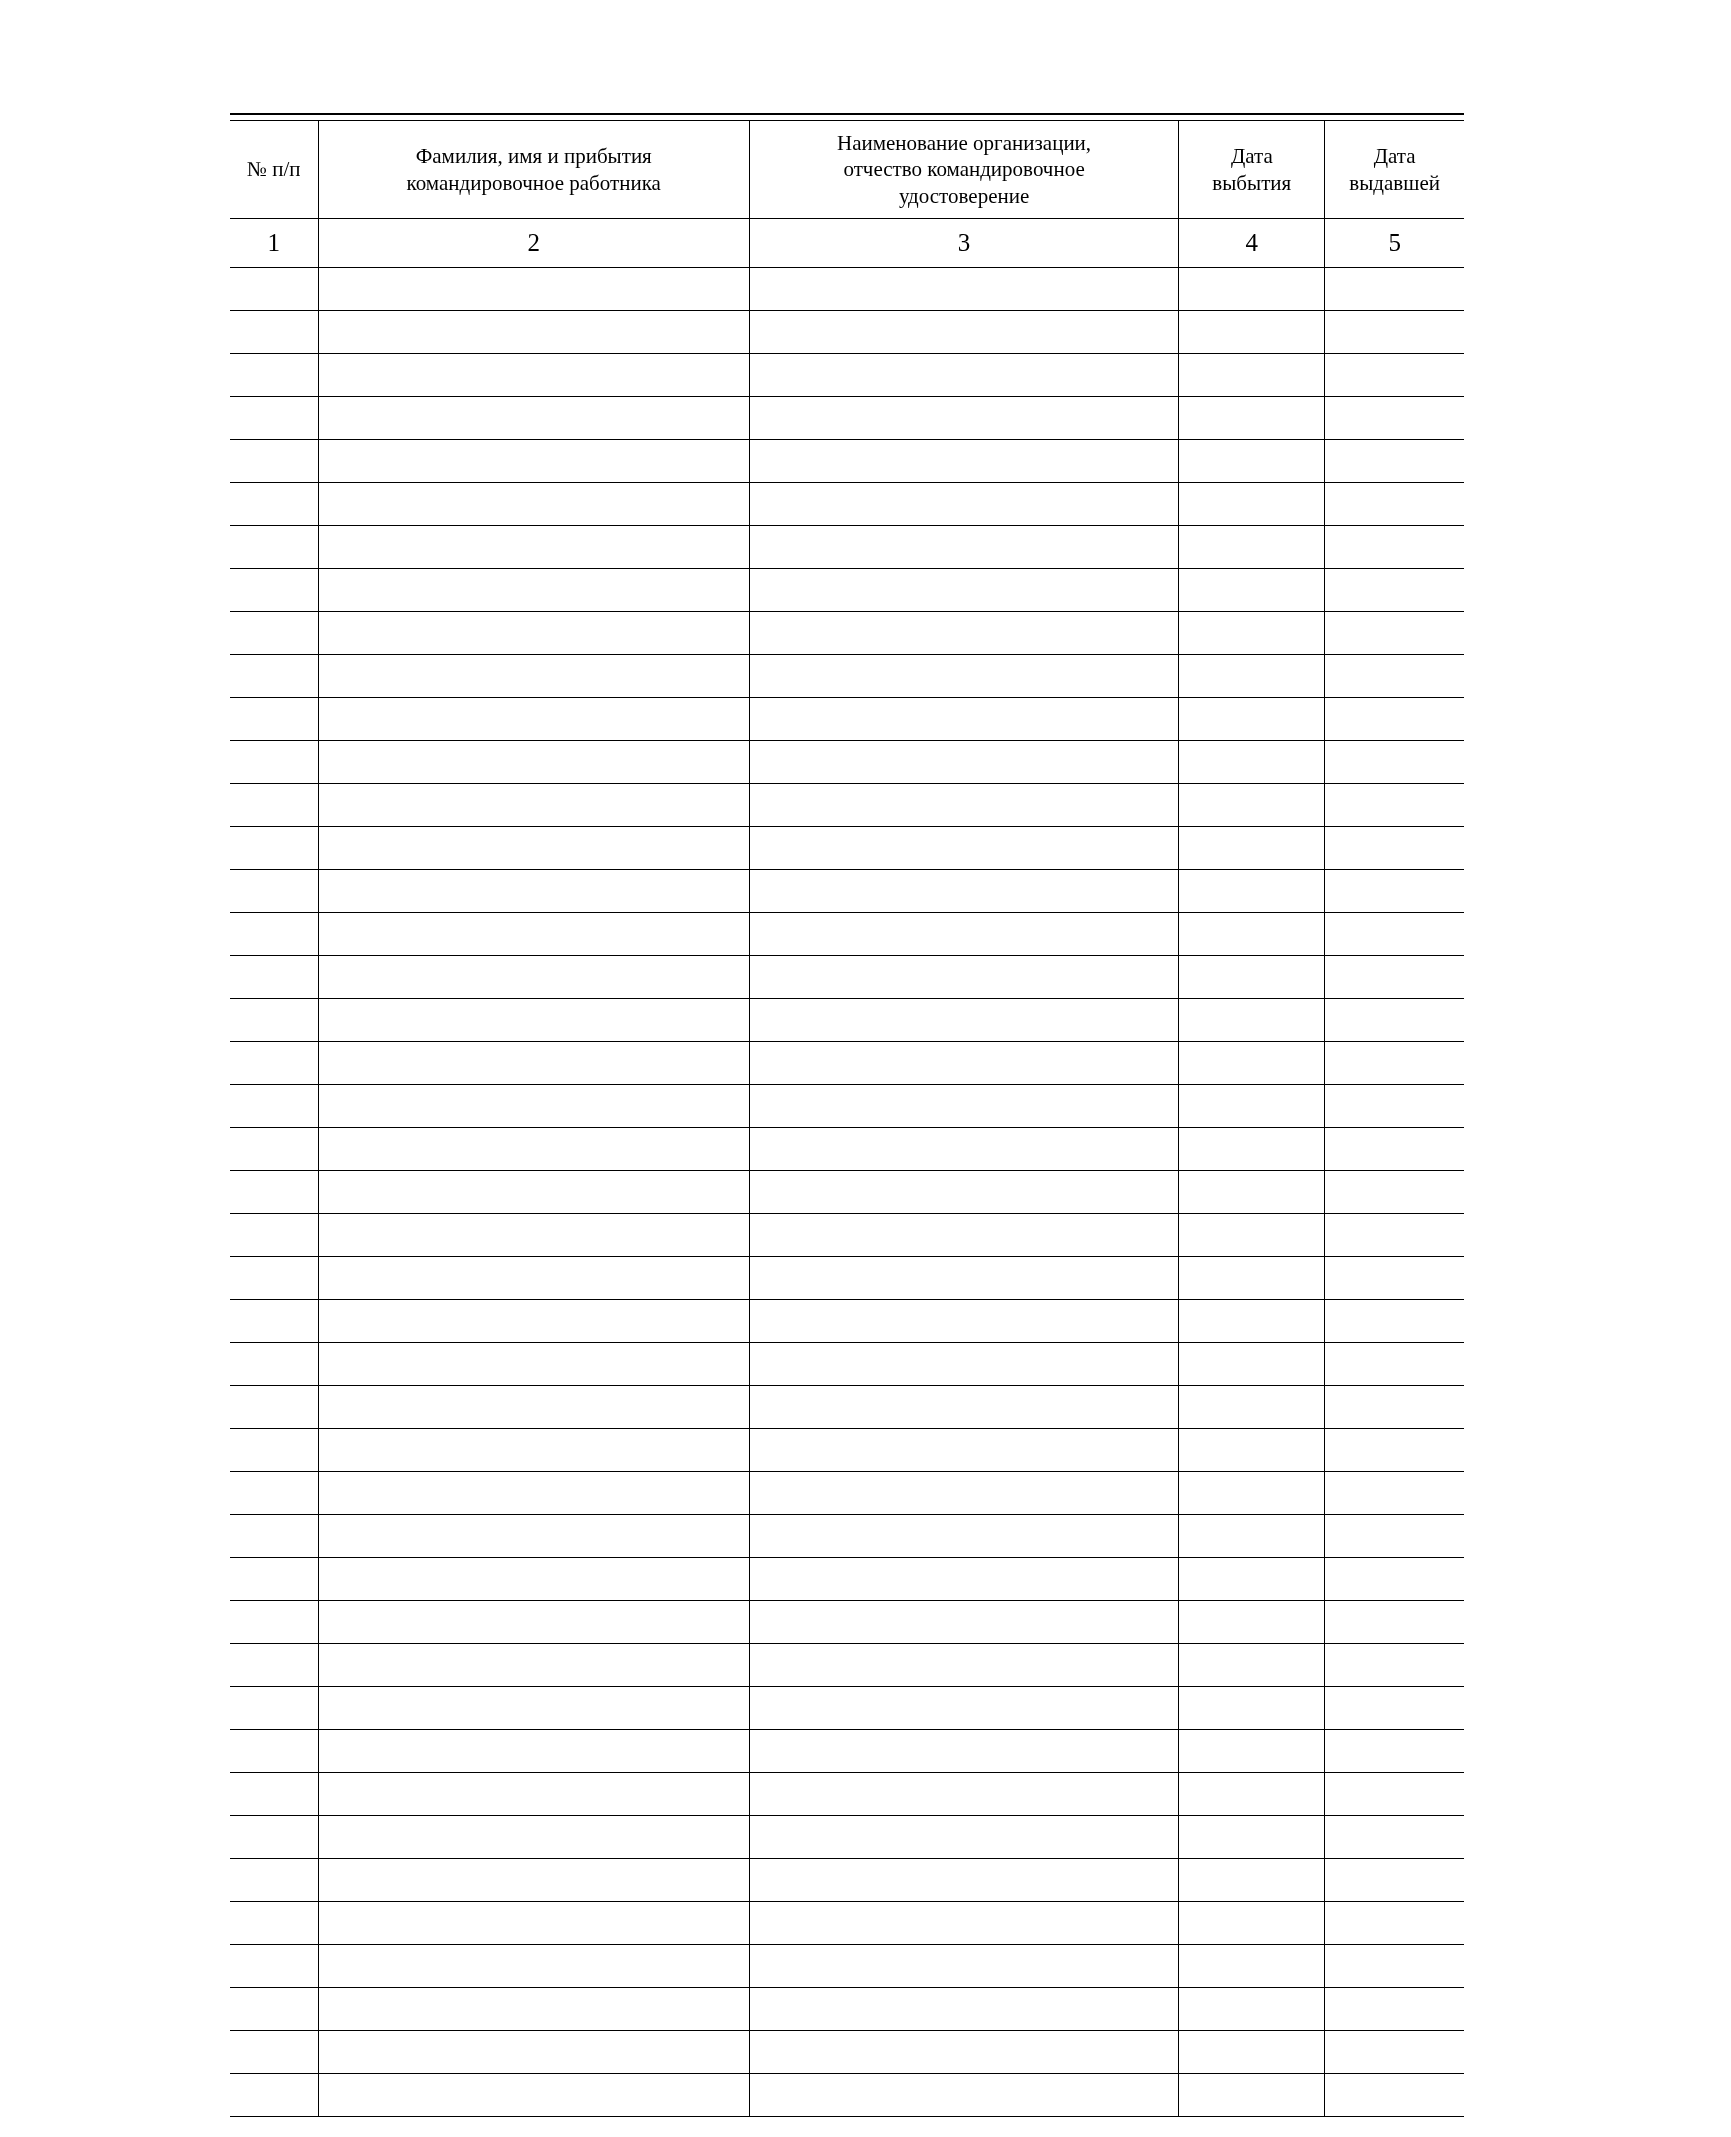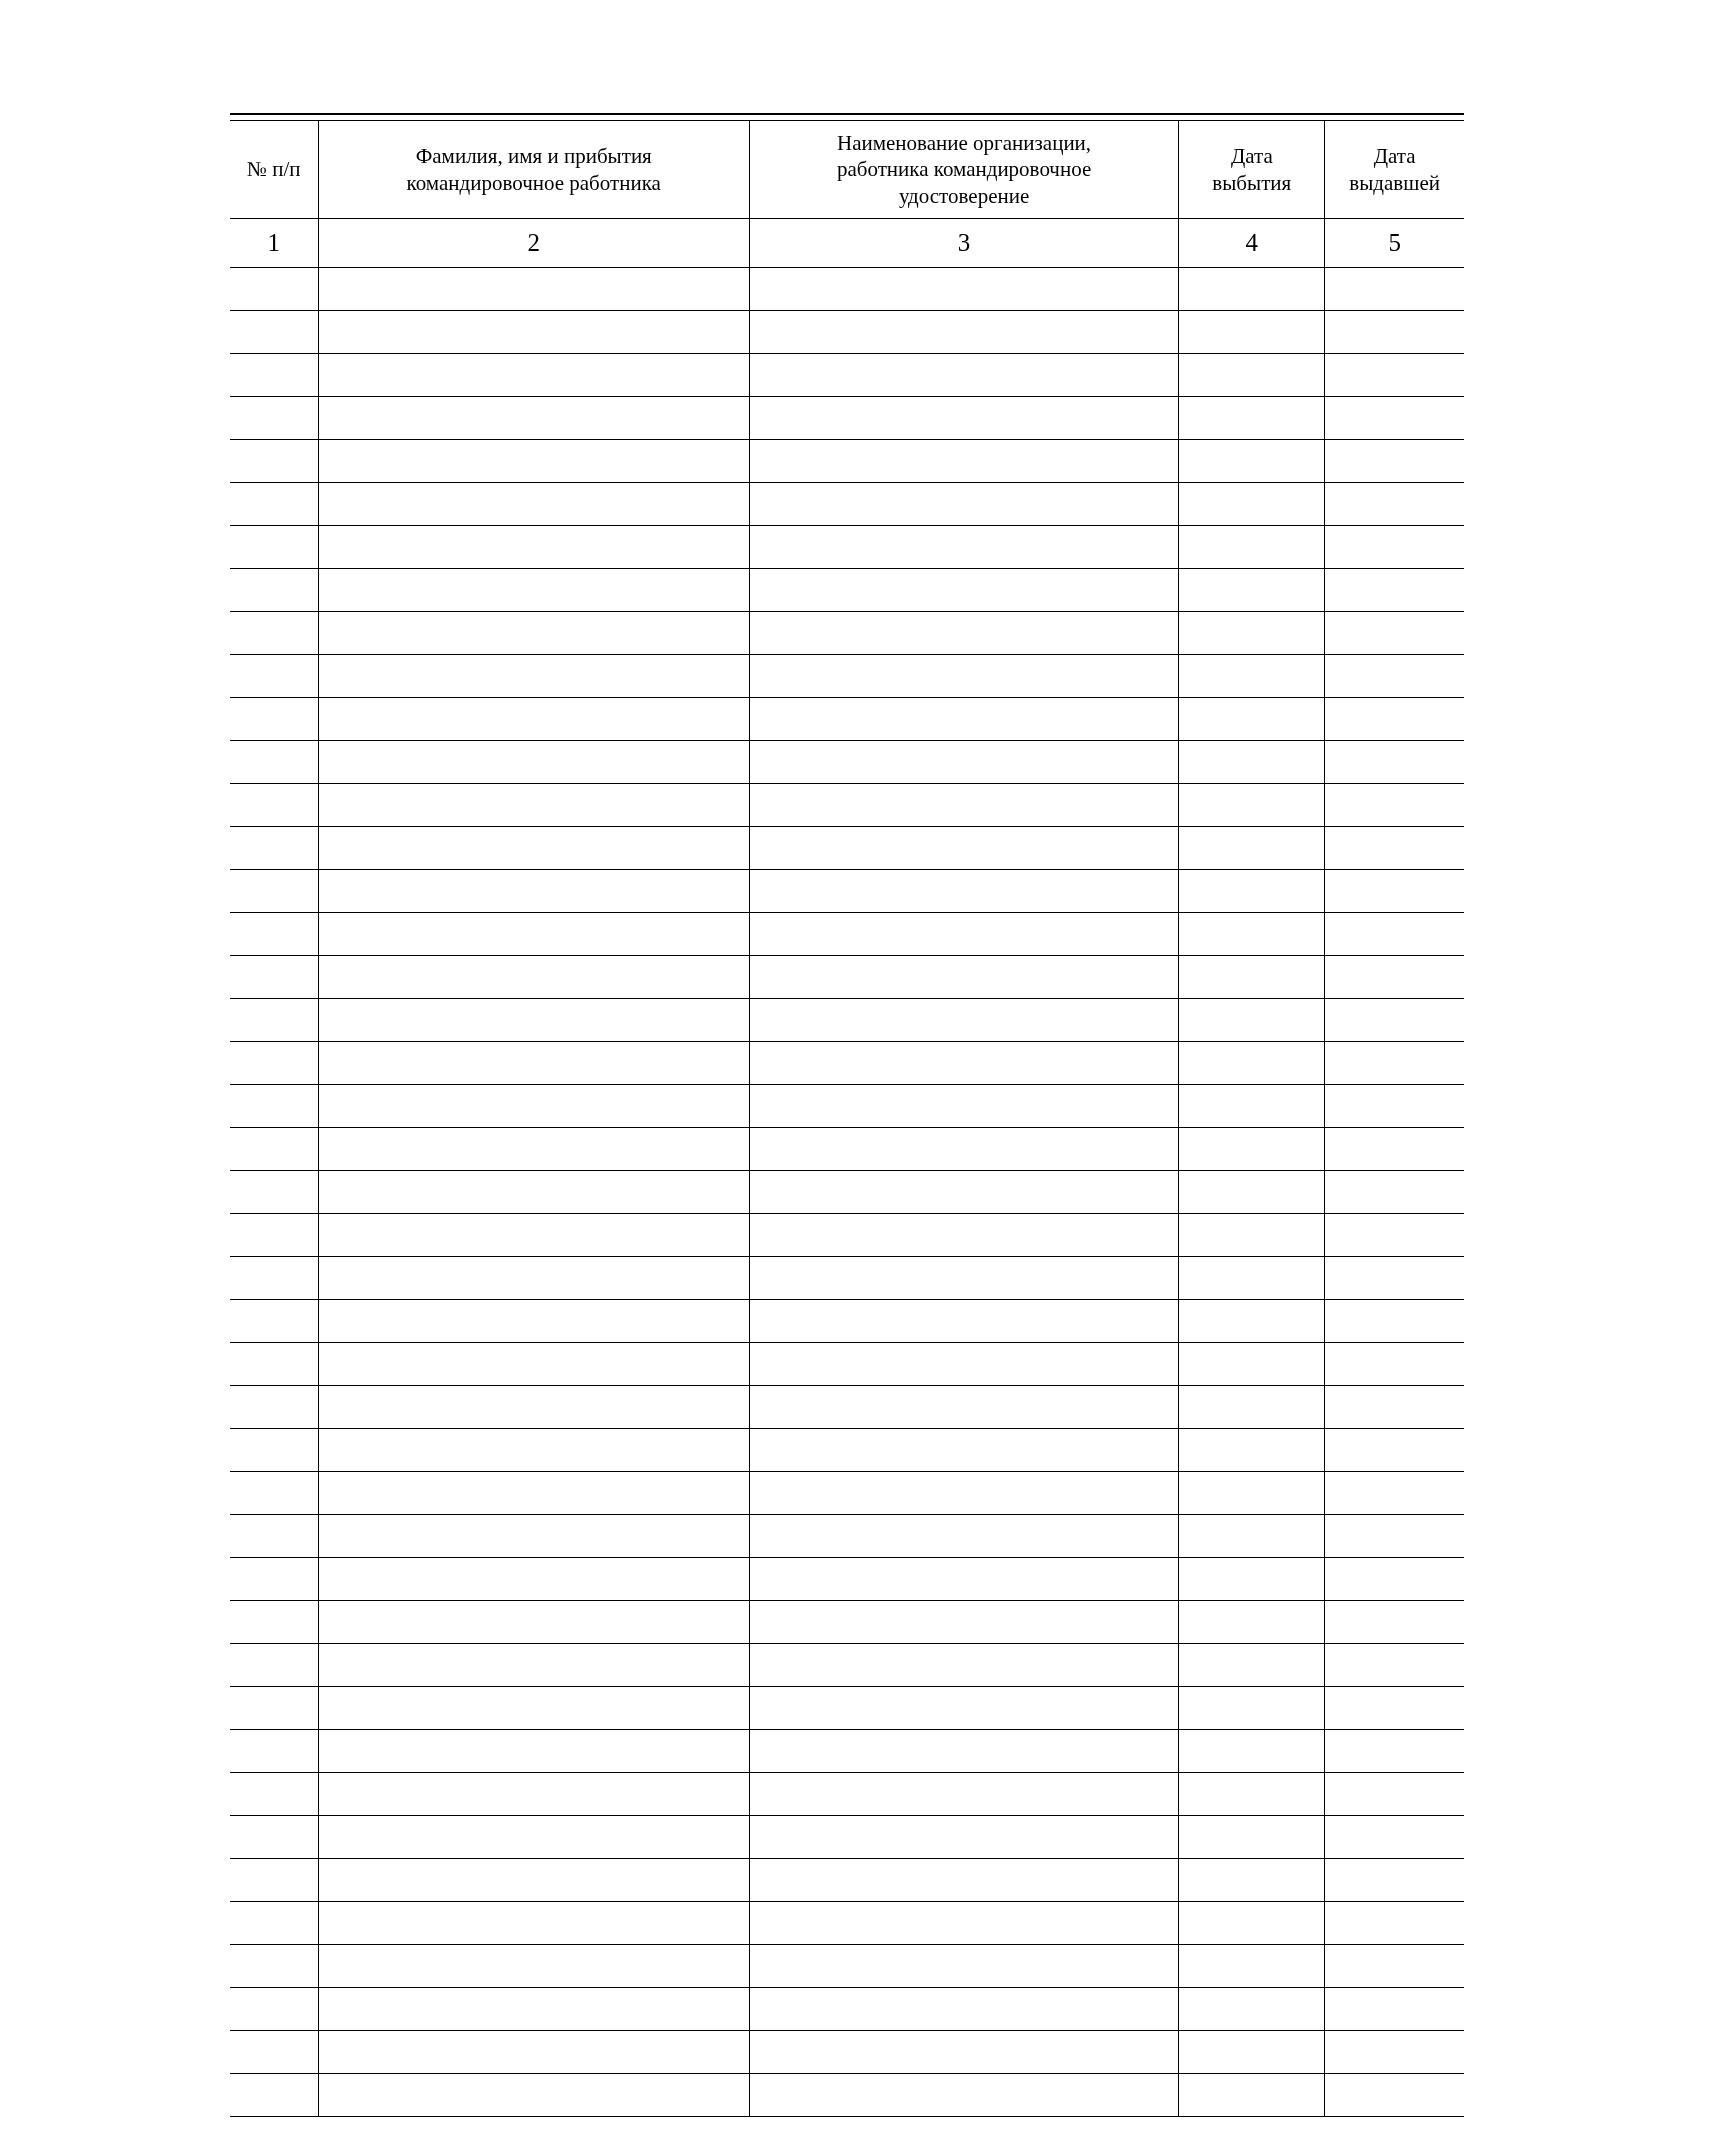--- a/index.html
+++ b/index.html
@@ -100,21 +100,21 @@
         <tr class="head-row">
           <td>
             <span class="htext">№ п/п</span>
           </td>
           <td>
             <span class="htext">Фамилия, имя и прибытия</span>
             <span class="htext">командировочное работника</span>
           </td>
           <td>
             <span class="htext">Наименование организации,</span>
-            <span class="htext">работника командировочное</span>
+            <span class="htext">отчество командировочное</span>
             <span class="htext">удостоверение</span>
           </td>
           <td>
             <span class="htext">Дата</span>
             <span class="htext">выбытия</span>
           </td>
           <td>
             <span class="htext">Дата</span>
             <span class="htext">выдавшей</span>
           </td>

